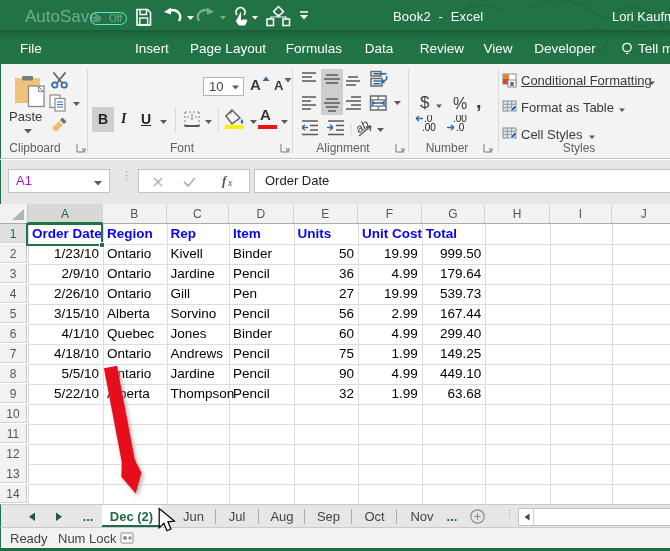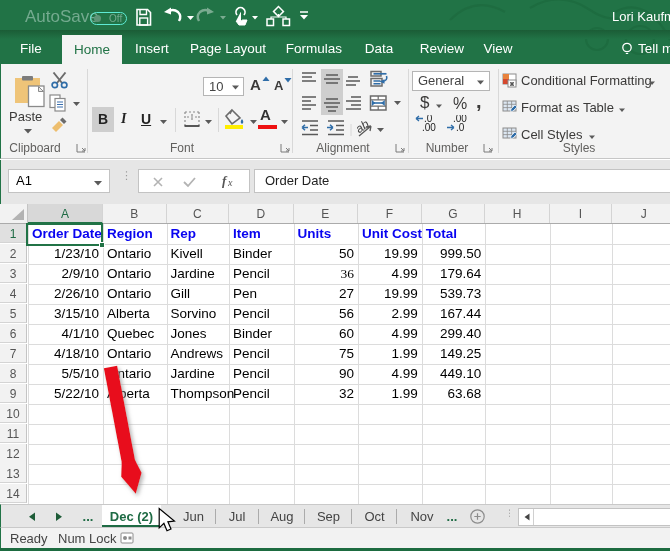--- a/index.html
+++ b/index.html
@@ -88,30 +88,31 @@
     <g stroke="#fff" fill="none" stroke-width="1.5">
       <rect x="145" y="4" width="7" height="7" transform="rotate(45 148.5 7.5)"></rect>
       <rect x="137" y="15" width="6.5" height="6.5"></rect>
       <rect x="153" y="15" width="6.5" height="6.5"></rect>
       <path d="M148.5,12 v-2 M141,15 v-2 h15 v2" stroke-width="1.2"></path>
     </g>
 
     <path d="M170,8 h8" stroke="#fff" stroke-width="1.5"></path>
     <path d="M170,11 l4,4.5 4,-4.5 z" fill="#fff"></path>
   </svg>
+  <div class="abs" id="booktitle">Book2&nbsp;&nbsp;-&nbsp;&nbsp;Excel</div>
   <div class="abs" id="username">Lori Kaufman</div>
   <div class="abs" id="darkband"></div>
   <div class="abs rtab" style="left:12px;width:38px;">File</div>
-  <div class="abs" id="hometab">Home</div>
   <div class="abs rtab" style="left:130px;width:44px;">Insert</div>
   <div class="abs rtab" style="left:282px;width:64px;">Formulas</div>
   <div class="abs rtab" style="left:185px;width:86px;">Page Layout</div>
   <div class="abs rtab" style="left:357px;width:44px;">Data</div>
   <div class="abs rtab" style="left:415px;width:54px;">Review</div>
   <div class="abs rtab" style="left:478px;width:40px;">View</div>
+  <div class="abs rtab" style="left:530px;width:70px;">Developer</div>
   <svg class="abs" style="left:621px;top:42px;width:12px;height:15px" viewBox="0 0 12 15">
     <circle cx="6" cy="5.5" r="4.2" stroke="#fff" fill="none" stroke-width="1.3"></circle>
     <path d="M4.5,9.5 h3 M4.8,11.5 h2.4" stroke="#fff" stroke-width="1.2" fill="none"></path>
   </svg>
   <div class="abs rtab" style="left:638px;width:40px;text-align:left;">Tell m</div>
 </div>
 
 <div class="abs" id="ribbon">
   <div class="gsep" style="left:86px"></div>
   <div class="gsep" style="left:291px"></div>
@@ -248,23 +249,20 @@
 
     <text x="60" y="65" font-size="12" fill="#444" font-style="italic" transform="rotate(-35 62 62)">ab</text>
     <path d="M62,68 l12,-10 m0,0 l-5,1 m5,-1 l-1,5" stroke="#595959" stroke-width="1.3" fill="none"></path>
     <path d="M80,60 l3.5,4 3.5,-4 z" fill="#5a5a5a"></path>
   </svg>
   <div class="glabel" style="left:305px;width:74px;">Alignment</div>
   <svg class="launcher" style="left:394px;" viewBox="0 0 10 10">
       <path d="M1,1 v8 h8 M6,5 l3,3 m0,-3 v3 h-3" stroke="#7a7a7a" fill="none" stroke-width="1"></path>
     </svg>
 
-  <div class="combo" style="left:411px;top:7px;width:78px;height:20px;line-height:18px;"><span style="margin-left:5px">General</span><svg style="position:absolute;right:4px;top:7px;width:9px;height:7px">
-        <path d="M1,1.5 l3.5,4 3.5,-4 z" fill="#5a5a5a"></path>
-      </svg></div>
   <div class="btxt" style="left:419px;top:29px;font-size:17px;color:#3b3a39;">$</div>
   <svg class="abs" style="left:434px;top:39px;width:9px;height:7px">
       <path d="M1,1.5 l3,3.5 3,-3.5 z" fill="#5a5a5a"></path>
     </svg>
   <div class="btxt" style="left:452px;top:31px;font-size:16px;color:#3b3a39;">%</div>
   <div class="btxt" style="left:475px;top:26px;font-size:20px;font-weight:bold;color:#3b3a39;">,</div>
   <svg class="abs" style="left:413px;top:51px;width:28px;height:17px" viewBox="0 0 28 17">
     <path d="M9,3.5 h-7 m0,0 l3,-2.5 m-3,2.5 l3,2.5" stroke="#2f6da8" stroke-width="1.3" fill="none"></path>
     <text x="10" y="7" font-size="10" fill="#222" font-family="Liberation Sans">.0</text>
     <text x="8" y="16" font-size="10" fill="#222" font-family="Liberation Sans">.00</text>
@@ -279,21 +277,21 @@
       <path d="M1,1 v8 h8 M6,5 l3,3 m0,-3 v3 h-3" stroke="#7a7a7a" fill="none" stroke-width="1"></path>
     </svg>
 
   <svg class="abs" style="left:501px;top:9px;width:15px;height:15px" viewBox="0 0 15 15">
     <rect x="1" y="1" width="13" height="10" fill="#fff" stroke="#8c8c8c"></rect>
     <rect x="1" y="1" width="6" height="5" fill="#e8823c"></rect>
     <rect x="1" y="6" width="6" height="5" fill="#d5482e"></rect>
     <rect x="6" y="7" width="8" height="7" fill="#fff" stroke="#8c8c8c"></rect>
     <path d="M8,10 h4 m-4,2 h4 M8.5,9 l3,4 m0,-4 l-3,4" stroke="#444" stroke-width="0.9"></path>
   </svg>
-  <div class="btxt" style="left:520px;top:9px;font-size:13px;color:#3b3a39;">Conditional Formatting</div>
+  <div class="btxt" style="left:520px;top:9px;font-size:13px;color:#3b3a39;text-decoration:underline;">Conditional Formatting</div>
   <svg class="abs" style="left:647px;top:16px;width:9px;height:7px">
       <path d="M1,1.5 l3,3.5 3,-3.5 z" fill="#5a5a5a"></path>
     </svg>
   <svg class="abs" style="left:501px;top:36px;width:16px;height:16px" viewBox="0 0 16 16">
     <rect x="1" y="1" width="13" height="10" fill="#dce6f1" stroke="#8c8c8c"></rect>
     <path d="M1,4.3 h13 M1,7.6 h13 M5.3,1 v10 M9.6,1 v10" stroke="#8c8c8c" stroke-width="0.8"></path>
     <path d="M9,9 l4,-4 2,2 -4,4 -2.5,0.5 z" fill="#2f6da8" stroke="#fff" stroke-width="0.7"></path>
   </svg>
   <div class="btxt" style="left:520px;top:36px;font-size:13px;color:#3b3a39;">Format as Table</div>
   <svg class="abs" style="left:617px;top:43px;width:9px;height:7px">
@@ -306,21 +304,21 @@
   </svg>
   <div class="btxt" style="left:520px;top:63px;font-size:13px;color:#3b3a39;">Cell Styles</div>
   <svg class="abs" style="left:587px;top:70px;width:9px;height:7px">
       <path d="M1,1.5 l3,3.5 3,-3.5 z" fill="#5a5a5a"></path>
     </svg>
   <div class="glabel" style="left:541px;width:74px;">Styles</div>
 </div>
 
 <div class="abs" id="fbar">
   <div class="fbox" style="left:7px;width:102px;">
-      <span style="position:absolute;left:7px;top:3px;font-size:13px;color:#000000;">A1</span>
+      <span style="position:absolute;left:7px;top:3px;font-size:13px;color:#a21caf;">A1</span>
     <svg style="position:absolute;right:6px;top:9px;width:10px;height:8px">
         <path d="M1,2 l4,4.5 4,-4.5 z" fill="#5a5a5a"></path>
       </svg>
   </div>
   <div class="abs" style="left:120px;top:13px;width:3px;height:16px;color:#9a9a9a;font-size:11px;line-height:5px;">⋮</div>
   <div class="fbox" style="left:137px;width:112px;">
     <svg style="position:absolute;left:13px;top:6px;width:12px;height:12px">
         <path d="M2,2 l8,8 M10,2 l-8,8" stroke="#b3b3b3" stroke-width="1.6"></path>
       </svg>
     <svg style="position:absolute;left:43px;top:6px;width:14px;height:12px">
@@ -400,21 +398,21 @@
     <div class="cell" style="left:107px;top:40px;width:55.5px;">Ontario</div>
     <div class="cell" style="left:170.5px;top:40px;width:54.5px;">Kivell</div>
     <div class="cell" style="left:233px;top:40px;width:56.5px;">Binder</div>
     <div class="cell rnum" style="left:297.5px;top:40px;width:56.5px;">50</div>
     <div class="cell rnum" style="left:362px;top:40px;width:55.69999999999999px;">19.99</div>
     <div class="cell rnum" style="left:425.7px;top:40px;width:55.69999999999999px;">999.50</div>
     <div class="cell rnum" style="left:32px;top:60px;width:67px;">2/9/10</div>
     <div class="cell" style="left:107px;top:60px;width:55.5px;">Ontario</div>
     <div class="cell" style="left:170.5px;top:60px;width:54.5px;">Jardine</div>
     <div class="cell" style="left:233px;top:60px;width:56.5px;">Pencil</div>
-    <div class="cell rnum" style="left:297.5px;top:60px;width:56.5px;font-family:Liberation Serif, serif;">36</div>
+    <div class="cell rnum" style="left:297.5px;top:60px;width:56.5px;">36</div>
     <div class="cell rnum" style="left:362px;top:60px;width:55.69999999999999px;">4.99</div>
     <div class="cell rnum" style="left:425.7px;top:60px;width:55.69999999999999px;">179.64</div>
     <div class="cell rnum" style="left:32px;top:80px;width:67px;">2/26/10</div>
     <div class="cell" style="left:107px;top:80px;width:55.5px;">Ontario</div>
     <div class="cell" style="left:170.5px;top:80px;width:54.5px;">Gill</div>
     <div class="cell" style="left:233px;top:80px;width:56.5px;">Pen</div>
     <div class="cell rnum" style="left:297.5px;top:80px;width:56.5px;">27</div>
     <div class="cell rnum" style="left:362px;top:80px;width:55.69999999999999px;">19.99</div>
     <div class="cell rnum" style="left:425.7px;top:80px;width:55.69999999999999px;">539.73</div>
     <div class="cell rnum" style="left:32px;top:100px;width:67px;">3/15/10</div>

